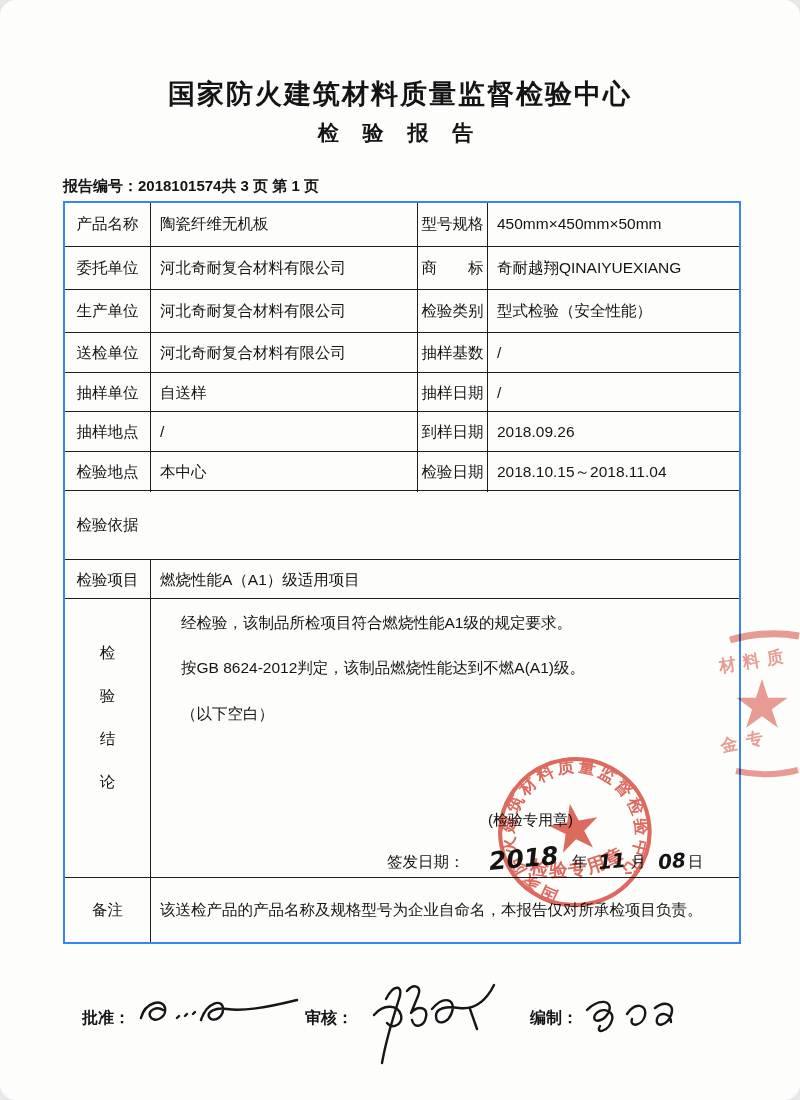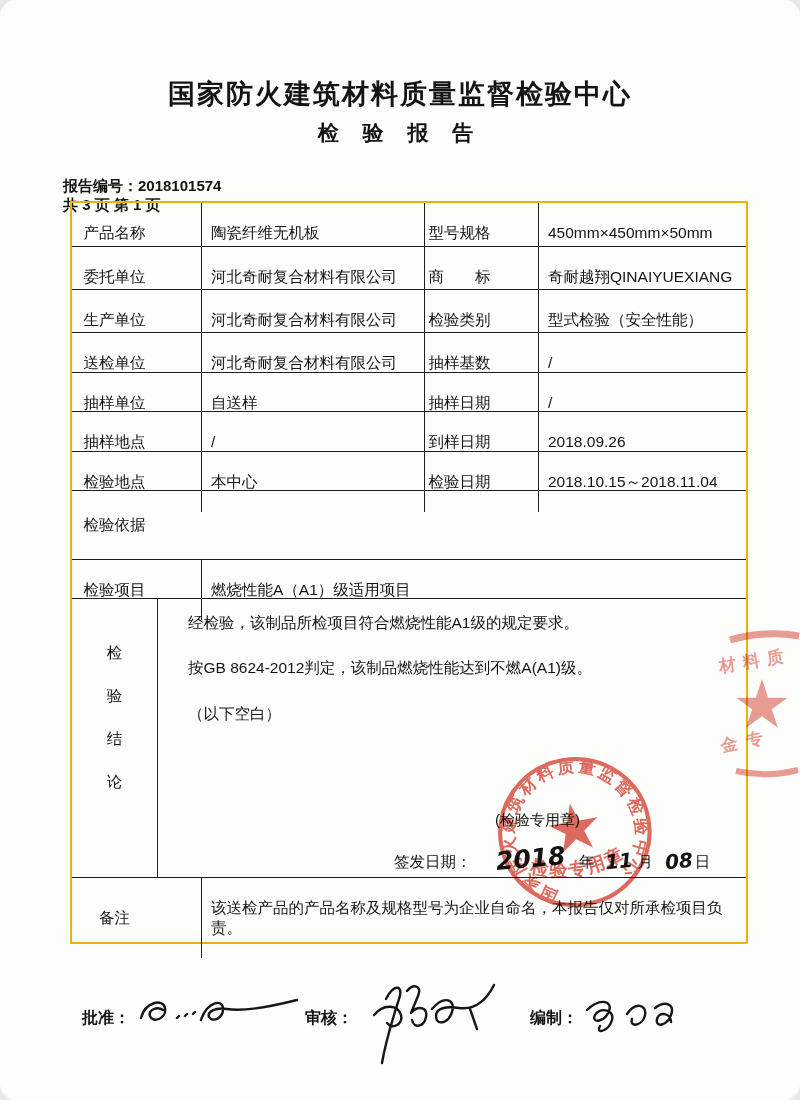--- a/index.html
+++ b/index.html
@@ -8,31 +8,31 @@
     background:#fdfdfc;overflow:hidden;color:#141414;
     font-family:"Liberation Sans","DejaVu Sans",sans-serif;
     border-radius:16px;
   }
   
   .center-name{position:absolute;left:0;top:76px;width:100%;text-align:center;
     font-size:27px;font-weight:bold;letter-spacing:2px;}
   .report-title{position:absolute;left:0;top:119px;width:100%;text-align:center;
     font-size:21px;font-weight:bold;letter-spacing:9px;}
   .meta-row{position:absolute;left:63px;top:177px;width:674px;display:flex;
-    justify-content:space-between;font-size:15px;font-weight:600;flex-direction:column;}
+    justify-content:flex-start;font-size:15px;font-weight:600;}
   
-  .doc-table{position:absolute;left:70px;top:201px;width:674px;
-    border:2px solid #eab308;background:transparent;font-size:15.5px;}
+  .doc-table{position:absolute;left:63px;top:201px;width:674px;
+    border:2px solid #3b82f6;background:transparent;font-size:15.5px;}
   .trow{display:grid;grid-template-columns:85px 267px 70px 1fr;border-top:1.5px solid #1e1e1e;}
   .trow.span{grid-template-columns:85px 1fr;}
   .trow:first-child{border-top:none;}
   .cell{border-left:1.5px solid #1e1e1e;display:flex;align-items:center;min-width:0;}
   .cell:first-child{border-left:none;}
   .lab{justify-content:center;text-align:center;}
-  .val{padding:20px 9px;line-height:1.3;margin-left:44px;}
+  .val{padding:10px 9px;line-height:1.3;}
   
   .concl-label{flex-direction:column;justify-content:center;gap:22px;padding-bottom:40px;}
   .concl-body{position:relative;display:block;}
   .concl-line{position:absolute;left:30px;white-space:nowrap;}
   .l1{top:14px;} .l2{top:59px;} .l3{top:105px;}
   .seal-caption{position:absolute;left:337px;top:212px;font-size:15px;}
   .sign-date{position:absolute;left:236px;top:245px;display:flex;align-items:flex-end;font-size:15.5px;}
   .hand{font-family:"DejaVu Sans",sans-serif;font-style:italic;font-weight:600;
     display:inline-block;transform:rotate(-5deg);}
   .hand.year{font-size:25px;margin:0 14px 0 24px;}

